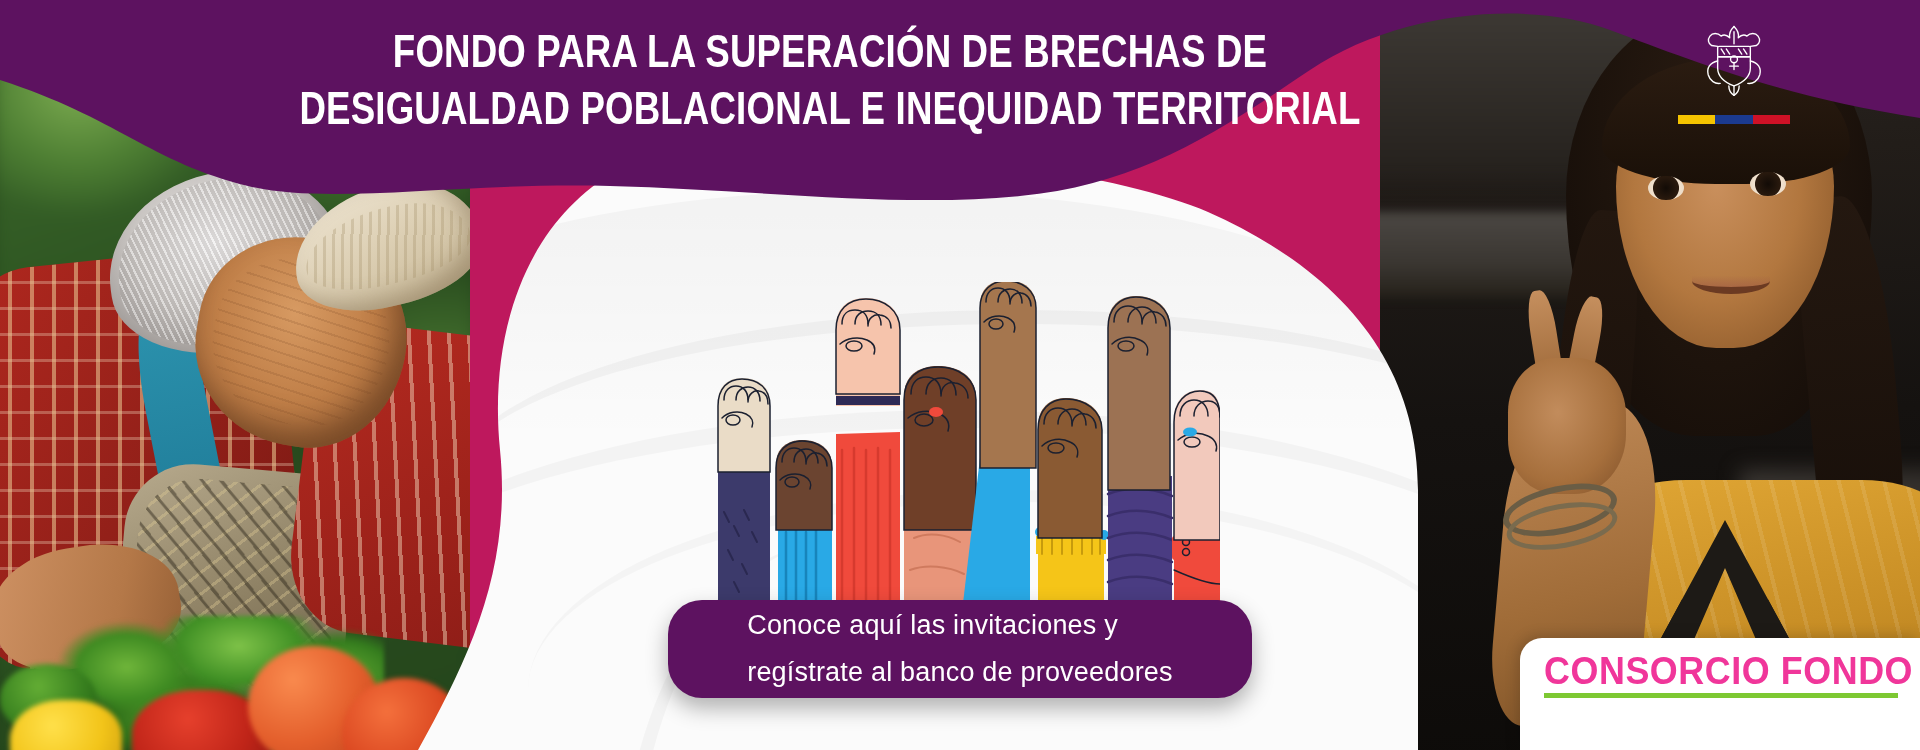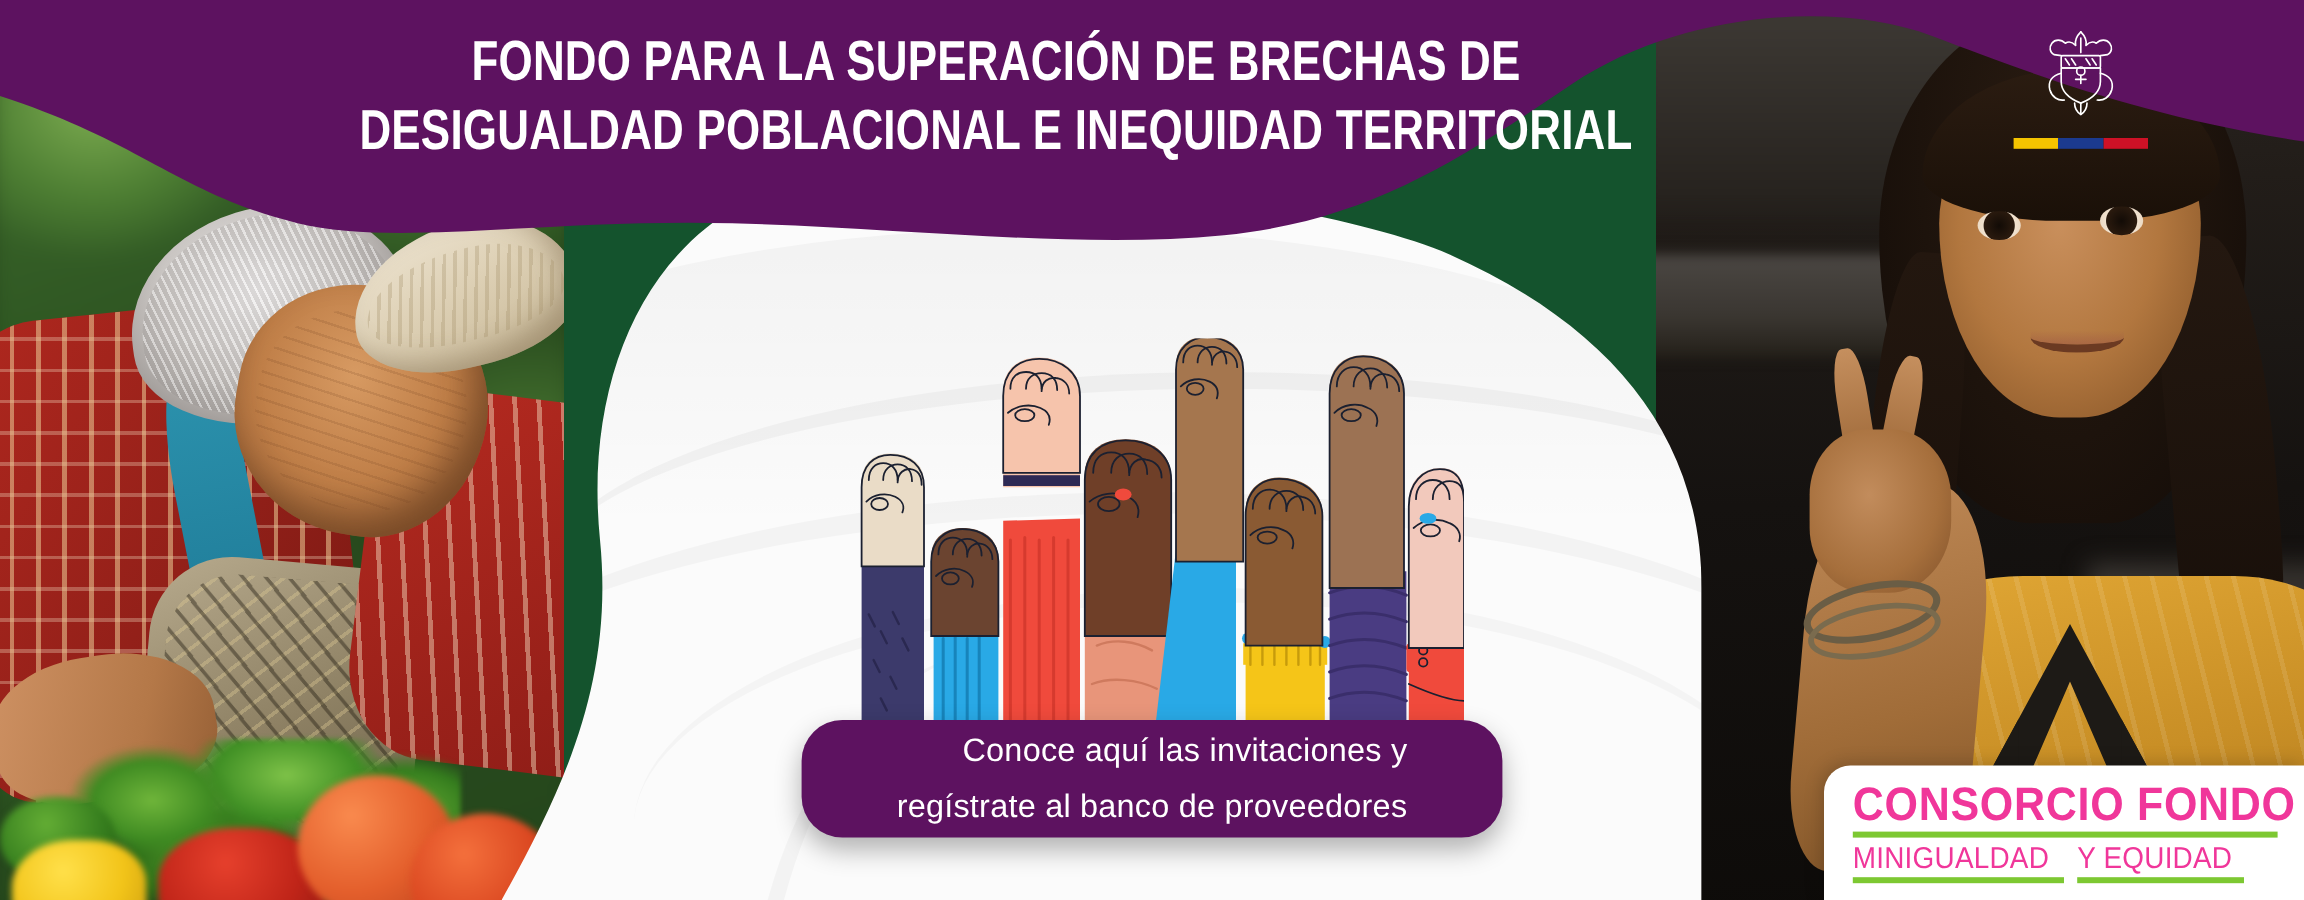--- a/index.html
+++ b/index.html
@@ -7,21 +7,21 @@
     width: 1920px; height: 750px;
     overflow: hidden;
     font-family: "Liberation Sans", sans-serif;
     background: #ffffff;
   }
 
   #banner {
     position: relative;
     width: 1920px; height: 750px;
     overflow: hidden;
-    background: #14532d;
+    background: #be185d;
   }
 
   
   .photo-left {
     position: absolute; left: 0; top: 0;
     width: 470px; height: 750px;
     overflow: hidden;
     background: #1d3a16;
   }
   .pl-bg {
@@ -361,21 +361,21 @@
     box-shadow: 0 10px 22px rgba(0,0,0,.30);
     cursor: pointer;
     border: none;
   }
   .cta-text {
     color: #ffffff;
     font-family: "Liberation Sans", sans-serif;
     font-weight: 300;
     font-size: 27px;
     line-height: 1.28;
-    text-align: right;
+    text-align: left;
     letter-spacing: .2px;
   }
   .cta-text .l2 { display: block; margin-top: 12px; }
 
   
   .consorcio {
     position: absolute; right: 0px; bottom: 0px;
     width: 400px; height: 112px;
     background: #ffffff;
     border-radius: 22px 0 0 0;
@@ -608,25 +608,15 @@
   <button class="cta">
     <span class="cta-text">
       <span class="l1">Conoce aquí las invitaciones y</span>
       <span class="l2">regístrate al banco de proveedores</span>
     </span>
   </button>
 
   <div class="consorcio">
     <div class="cs-l1">CONSORCIO FONDO</div>
     <div class="cs-rule"></div>
-    <div class="cs-l2row">
-      <div class="cs-col">
-        <span class="cs-word">MINIGUALDAD</span>
-        <span class="cs-u"></span>
-      </div>
-      <div class="cs-col">
-        <span class="cs-word">Y EQUIDAD</span>
-        <span class="cs-u"></span>
-      </div>
-    </div>
   </div>
 
 </div>
 
 </body></html>

